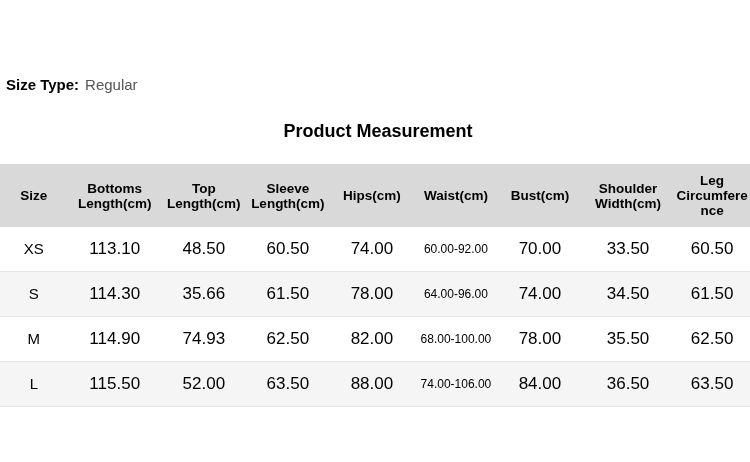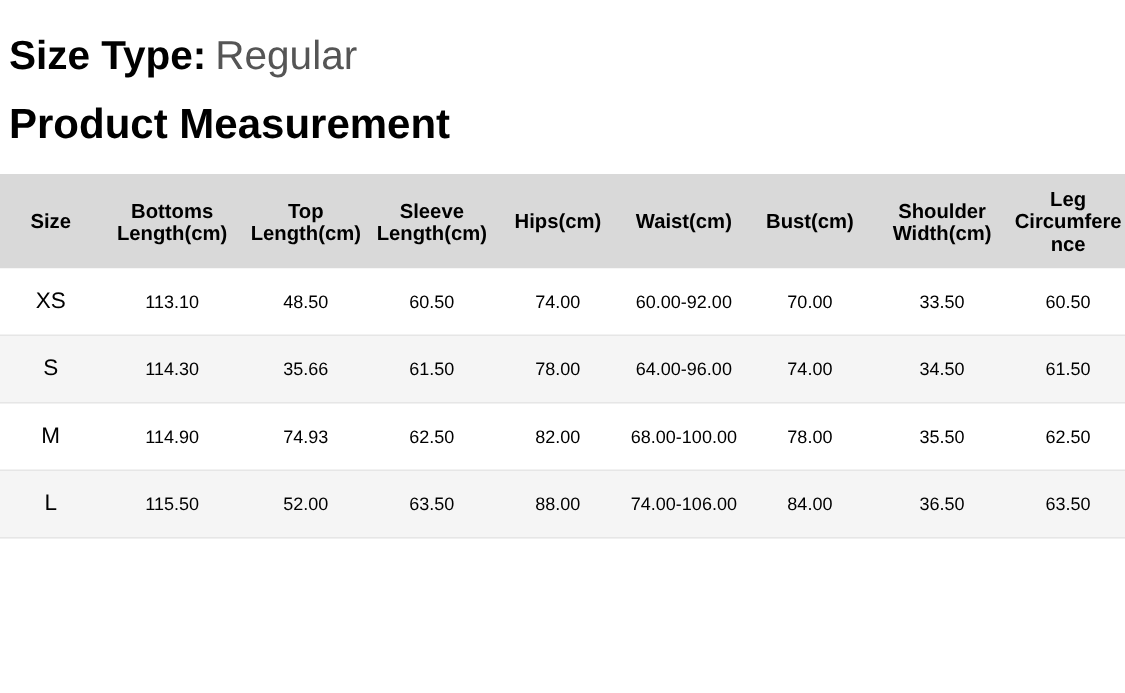--- a/index.html
+++ b/index.html
@@ -15,38 +15,40 @@
     overflow: hidden;
   }
   .page {
     width: 750px;
     height: 462px;
     position: relative;
     box-sizing: border-box;
   }
   .size-type-line {
     padding: 24px 0 0 6px;
-    font-size: 27px;
+    font-size: 15px;
     line-height: 26px;
     white-space: nowrap;
+    margin-top: 48px;
   }
   .size-type-label {
     font-weight: bold;
     color: #000000;
   }
   .size-type-value {
     font-weight: normal;
     color: #555555;
     margin-left: 6px;
   }
   .section-title {
     padding: 20px 0 0 6px;
-    font-size: 28px;
+    font-size: 18px;
     font-weight: bold;
     line-height: 26px;
+    text-align: center;
   }
   .table-wrap {
     margin-top: 20px;
     width: 750px;
   }
   table.measure {
     width: 750px;
     border-collapse: collapse;
     table-layout: fixed;
   }
@@ -55,21 +57,21 @@
     font-size: 13.5px;
     font-weight: bold;
     text-align: center;
     vertical-align: middle;
     padding: 9px 2px;
     line-height: 15px;
     word-break: break-word;
     color: #000000;
   }
   table.measure tbody td {
-    font-size: 12px;
+    font-size: 17px;
     text-align: center;
     vertical-align: middle;
     padding: 13px 2px;
     line-height: 18px;
     color: #000000;
     border-bottom: 1px solid #e6e6e6;
   }
   table.measure tbody tr:nth-child(even) {
     background: #f5f5f5;
   }

